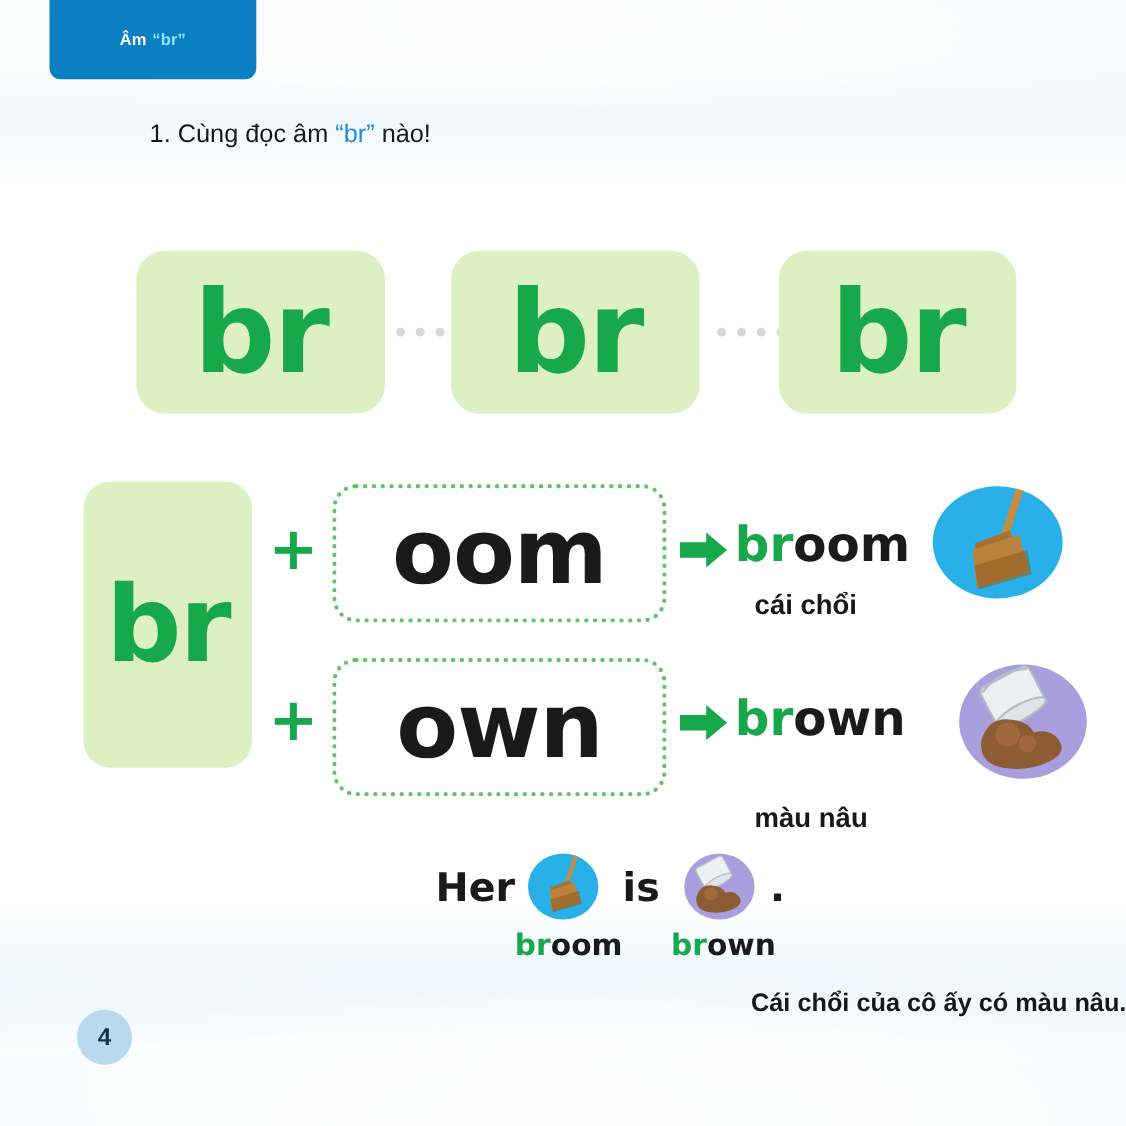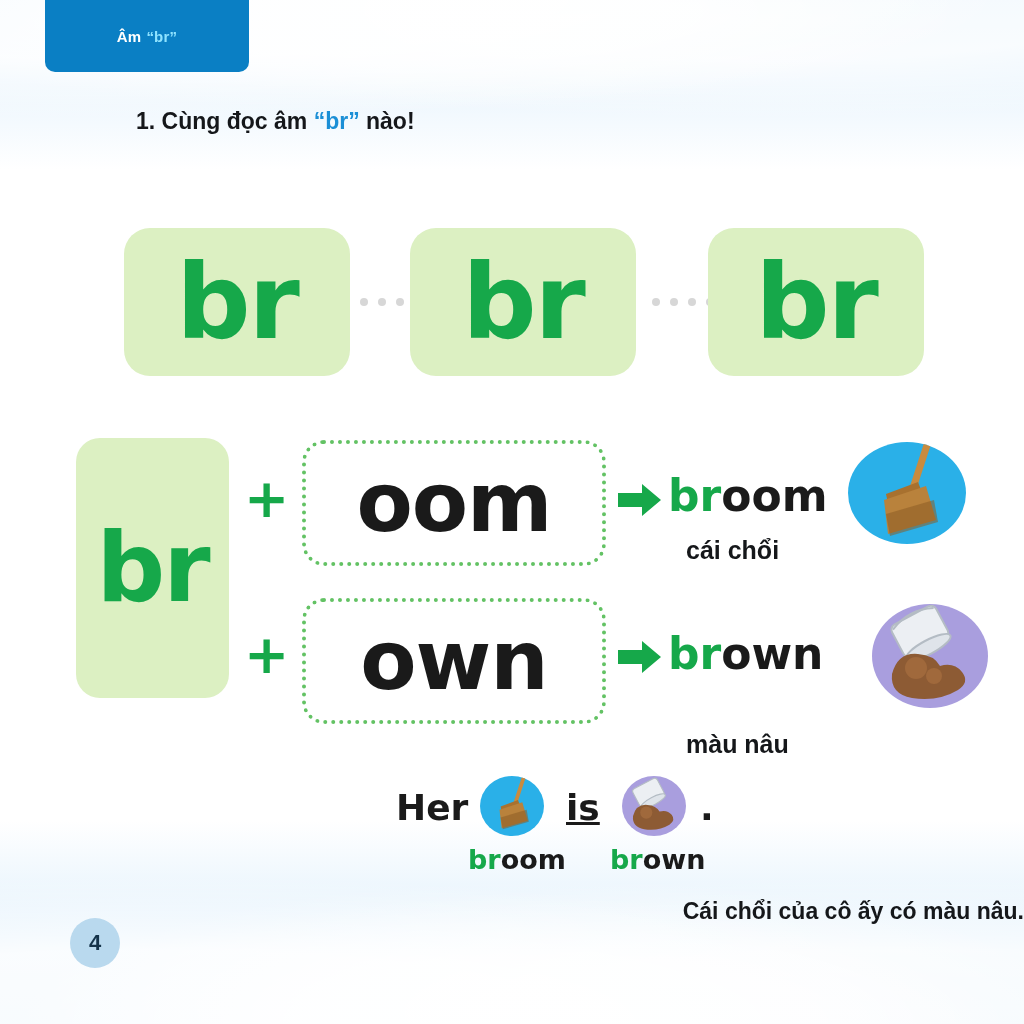--- a/index.html
+++ b/index.html
@@ -46,21 +46,21 @@
     z-index: 2;
     width: 100%;
     height: 100%;
   }
 
   
   .tab {
     position: absolute;
     left: 45px;
     top: 0;
-    width: 204px;
+    width: 188px;
     height: 72px;
     background: #0a7fc4;
     border-bottom-left-radius: 10px;
     border-bottom-right-radius: 10px;
     display: flex;
     align-items: center;
     justify-content: center;
     color: #ffffff;
     font-size: 15px;
     font-weight: bold;
@@ -68,21 +68,21 @@
   }
   .tab .am { color: #ffffff; }
   .tab .br { color: #8fe3ff; }
 
   
   .instruction {
     position: absolute;
     left: 136px;
     top: 108px;
     font-size: 23px;
-    font-weight: bold;
+    font-weight: normal;
     color: #15171a;
   }
   .instruction .hl { color: #1b8fd6; }
 
   
   .top-row {
     position: absolute;
     left: 124px;
     top: 228px;
     width: 800px;
@@ -230,21 +230,21 @@
   }
   .s-word {
     position: absolute;
     font-family: "DejaVu Sans", sans-serif;
     font-weight: bold;
     font-size: 36px;
     color: #1a1a1a;
     line-height: 1;
   }
   .s-her { left: 8px; top: 12px; }
-  .s-is { left: 178px; top: 12px; text-decoration: underline; }
+  .s-is { left: 178px; top: 12px; }
   .s-dot { left: 312px; top: 12px; }
   .s-pic {
     position: absolute;
     border-radius: 50%;
     overflow: hidden;
   }
   .sp1 { left: 92px; top: -2px; width: 64px; height: 60px; background: #2ab0e8; }
   .sp2 { left: 234px; top: -2px; width: 64px; height: 60px; background: #a99ede; }
 
   .s-label {

